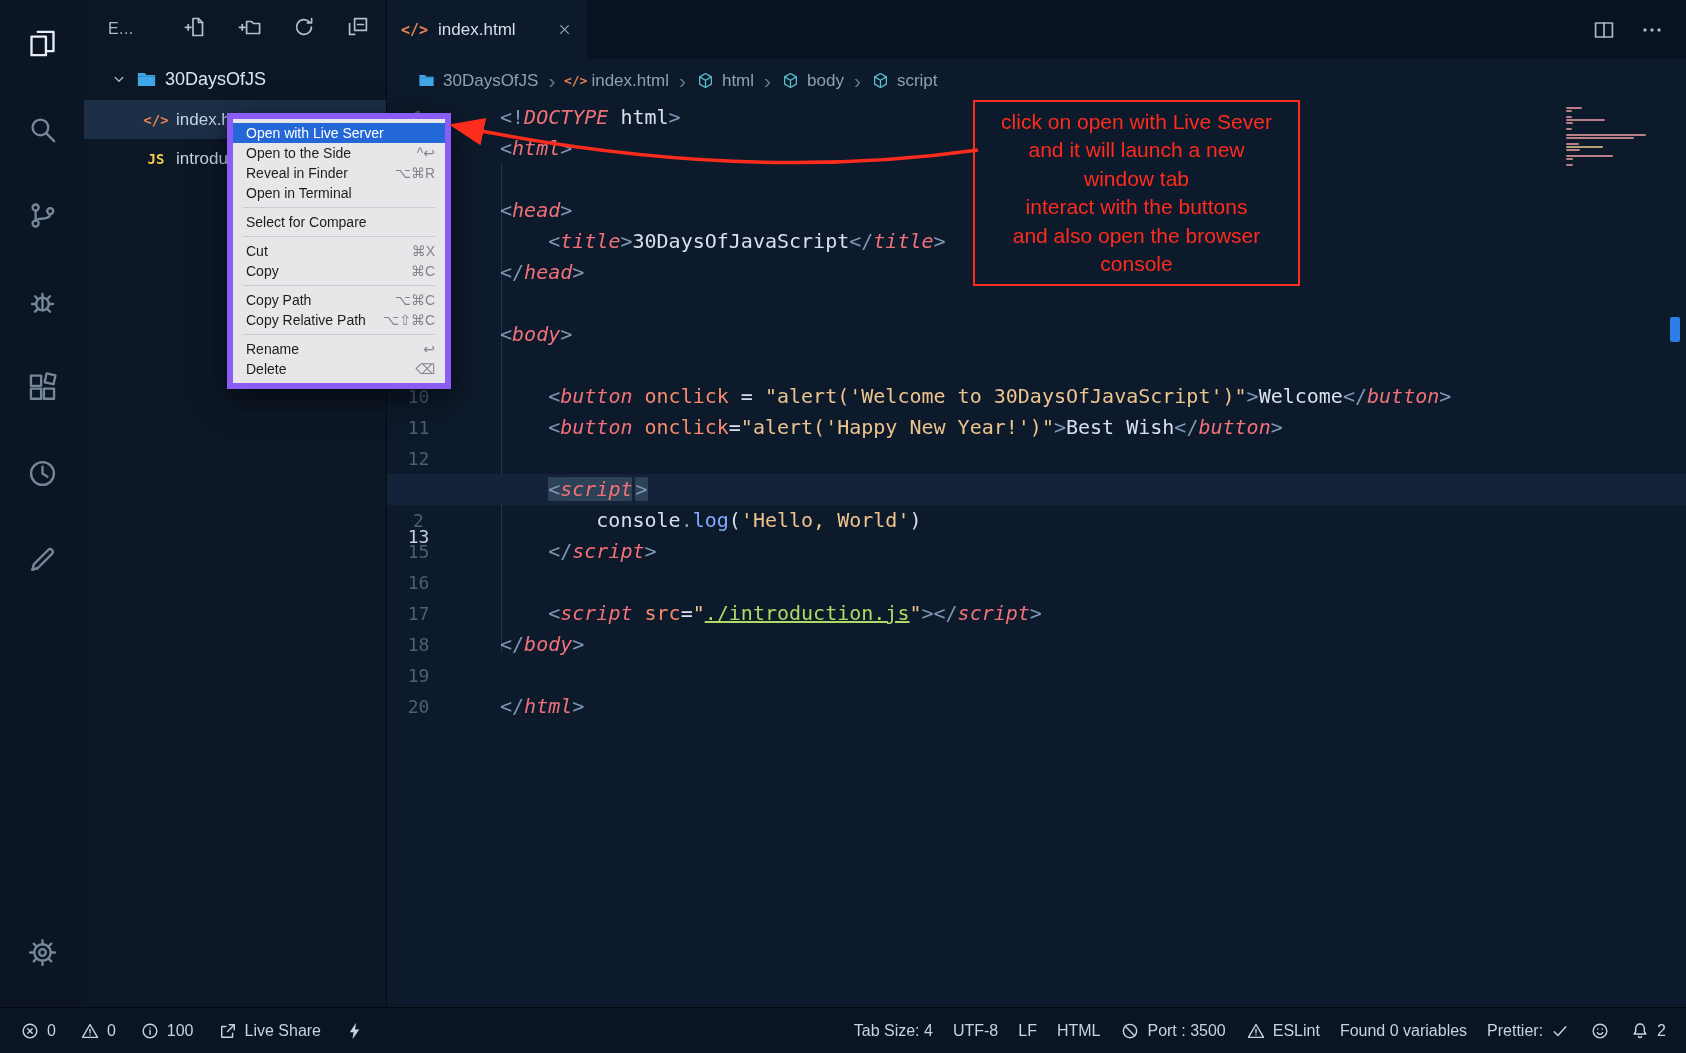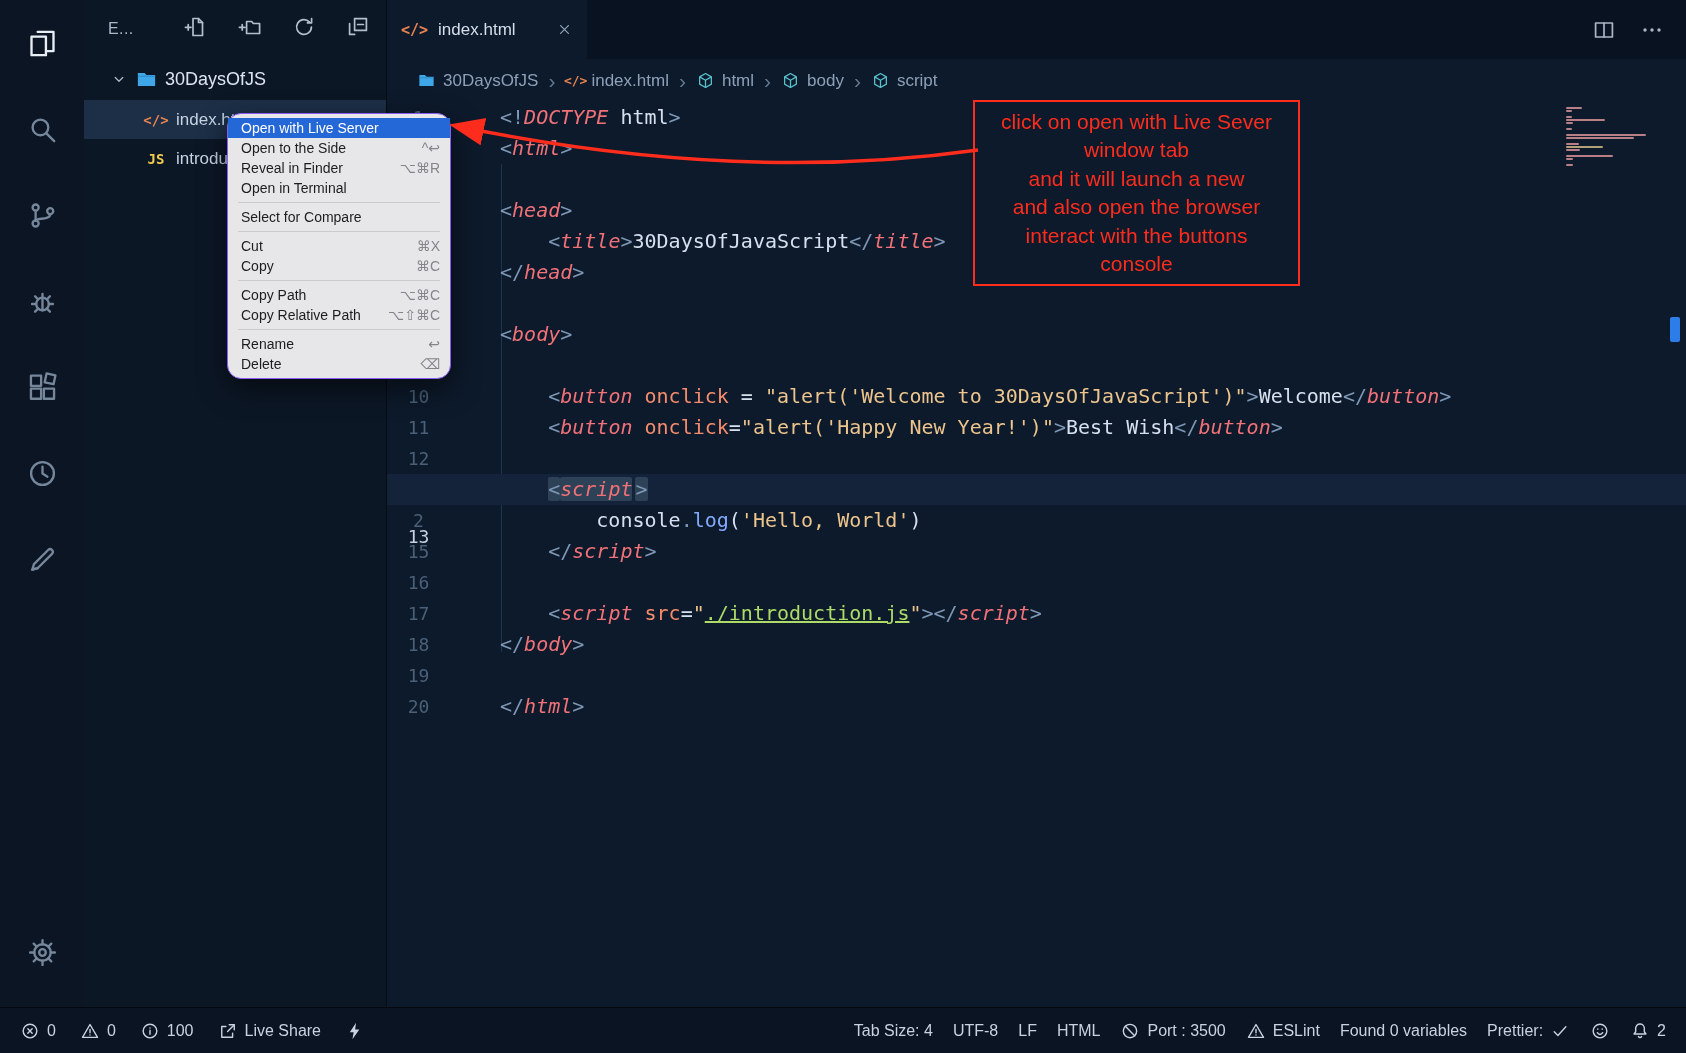--- a/index.html
+++ b/index.html
@@ -65,21 +65,21 @@
   .seg.hl{background:#2e4257;border-radius:2px;}
   .seg.gap{margin-left:3px;}
 
   #minimap{position:absolute;right:28px;top:5px;width:92px;z-index:3;}
   .mm-line{height:2px;margin-bottom:1px;border-radius:1px;}
   .mm-line.t{background:#b97f87;}
   .mm-line.s{background:#b3a078;}
   #ruler-marker{position:absolute;right:6px;top:215px;width:10px;height:25px;background:#2d7de9;border-radius:2px;z-index:3;}
 
   
-  #context-menu{position:absolute;left:227px;top:113px;width:224px;background:#e7e7e9;border:1px solid #8b5cf6;border-radius:14px;box-shadow:0 10px 28px rgba(0,0,0,.55);padding:4px 0;z-index:40;font-size:14px;color:#1d1d1f;}
+  #context-menu{position:absolute;left:227px;top:113px;width:224px;background:#e7e7e9;border:6px solid #8b5cf6;border-radius:0;box-shadow:0 10px 28px rgba(0,0,0,.55);padding:4px 0;z-index:40;font-size:14px;color:#1d1d1f;}
   .menu-item{height:20px;display:flex;align-items:center;padding:0 10px 0 13px;cursor:pointer;}
   .menu-item .sc{margin-left:auto;color:#84848a;}
   .menu-item.selected{background:#2467d6;color:#fff;}
   .menu-sep{height:1px;background:#cbcbcf;margin:4px 10px;}
 
   
   #annotation{position:absolute;left:973px;top:100px;width:327px;height:186px;border:2.5px solid #fe2c1c;z-index:50;display:flex;flex-direction:column;justify-content:center;text-align:center;color:#fe2c1c;font-size:21px;line-height:28.5px;}
   #arrow-overlay{position:absolute;left:438px;top:98px;z-index:60;pointer-events:none;}
 
   
@@ -398,24 +398,24 @@
         <span class="sc">↩</span>
       </div>
       <div class="menu-item">
         <span class="lbl">Delete</span>
         <span class="sc">⌫</span>
       </div>
     </div>
 
   <div id="annotation">
       <div class="ann-line">click on open with Live Sever</div>
+      <div class="ann-line">and it will launch a new</div>
       <div class="ann-line">window tab</div>
-      <div class="ann-line">and it will launch a new</div>
+      <div class="ann-line">interact with the buttons</div>
       <div class="ann-line">and also open the browser</div>
-      <div class="ann-line">interact with the buttons</div>
       <div class="ann-line">console</div>
     </div>
 
   <svg id="arrow-overlay" width="560" height="90" viewBox="0 0 560 90">
     <defs>
       <marker id="ah" markerWidth="12" markerHeight="10" refX="8" refY="4" orient="auto">
         <path d="M0 0L10 4L0 8z" fill="#fe2c1c"></path>
       </marker>
     </defs>
     <path d="M540 52 Q300 86 18 28" stroke="#fe2c1c" stroke-width="3.5" fill="none" marker-end="url(#ah)"></path>

